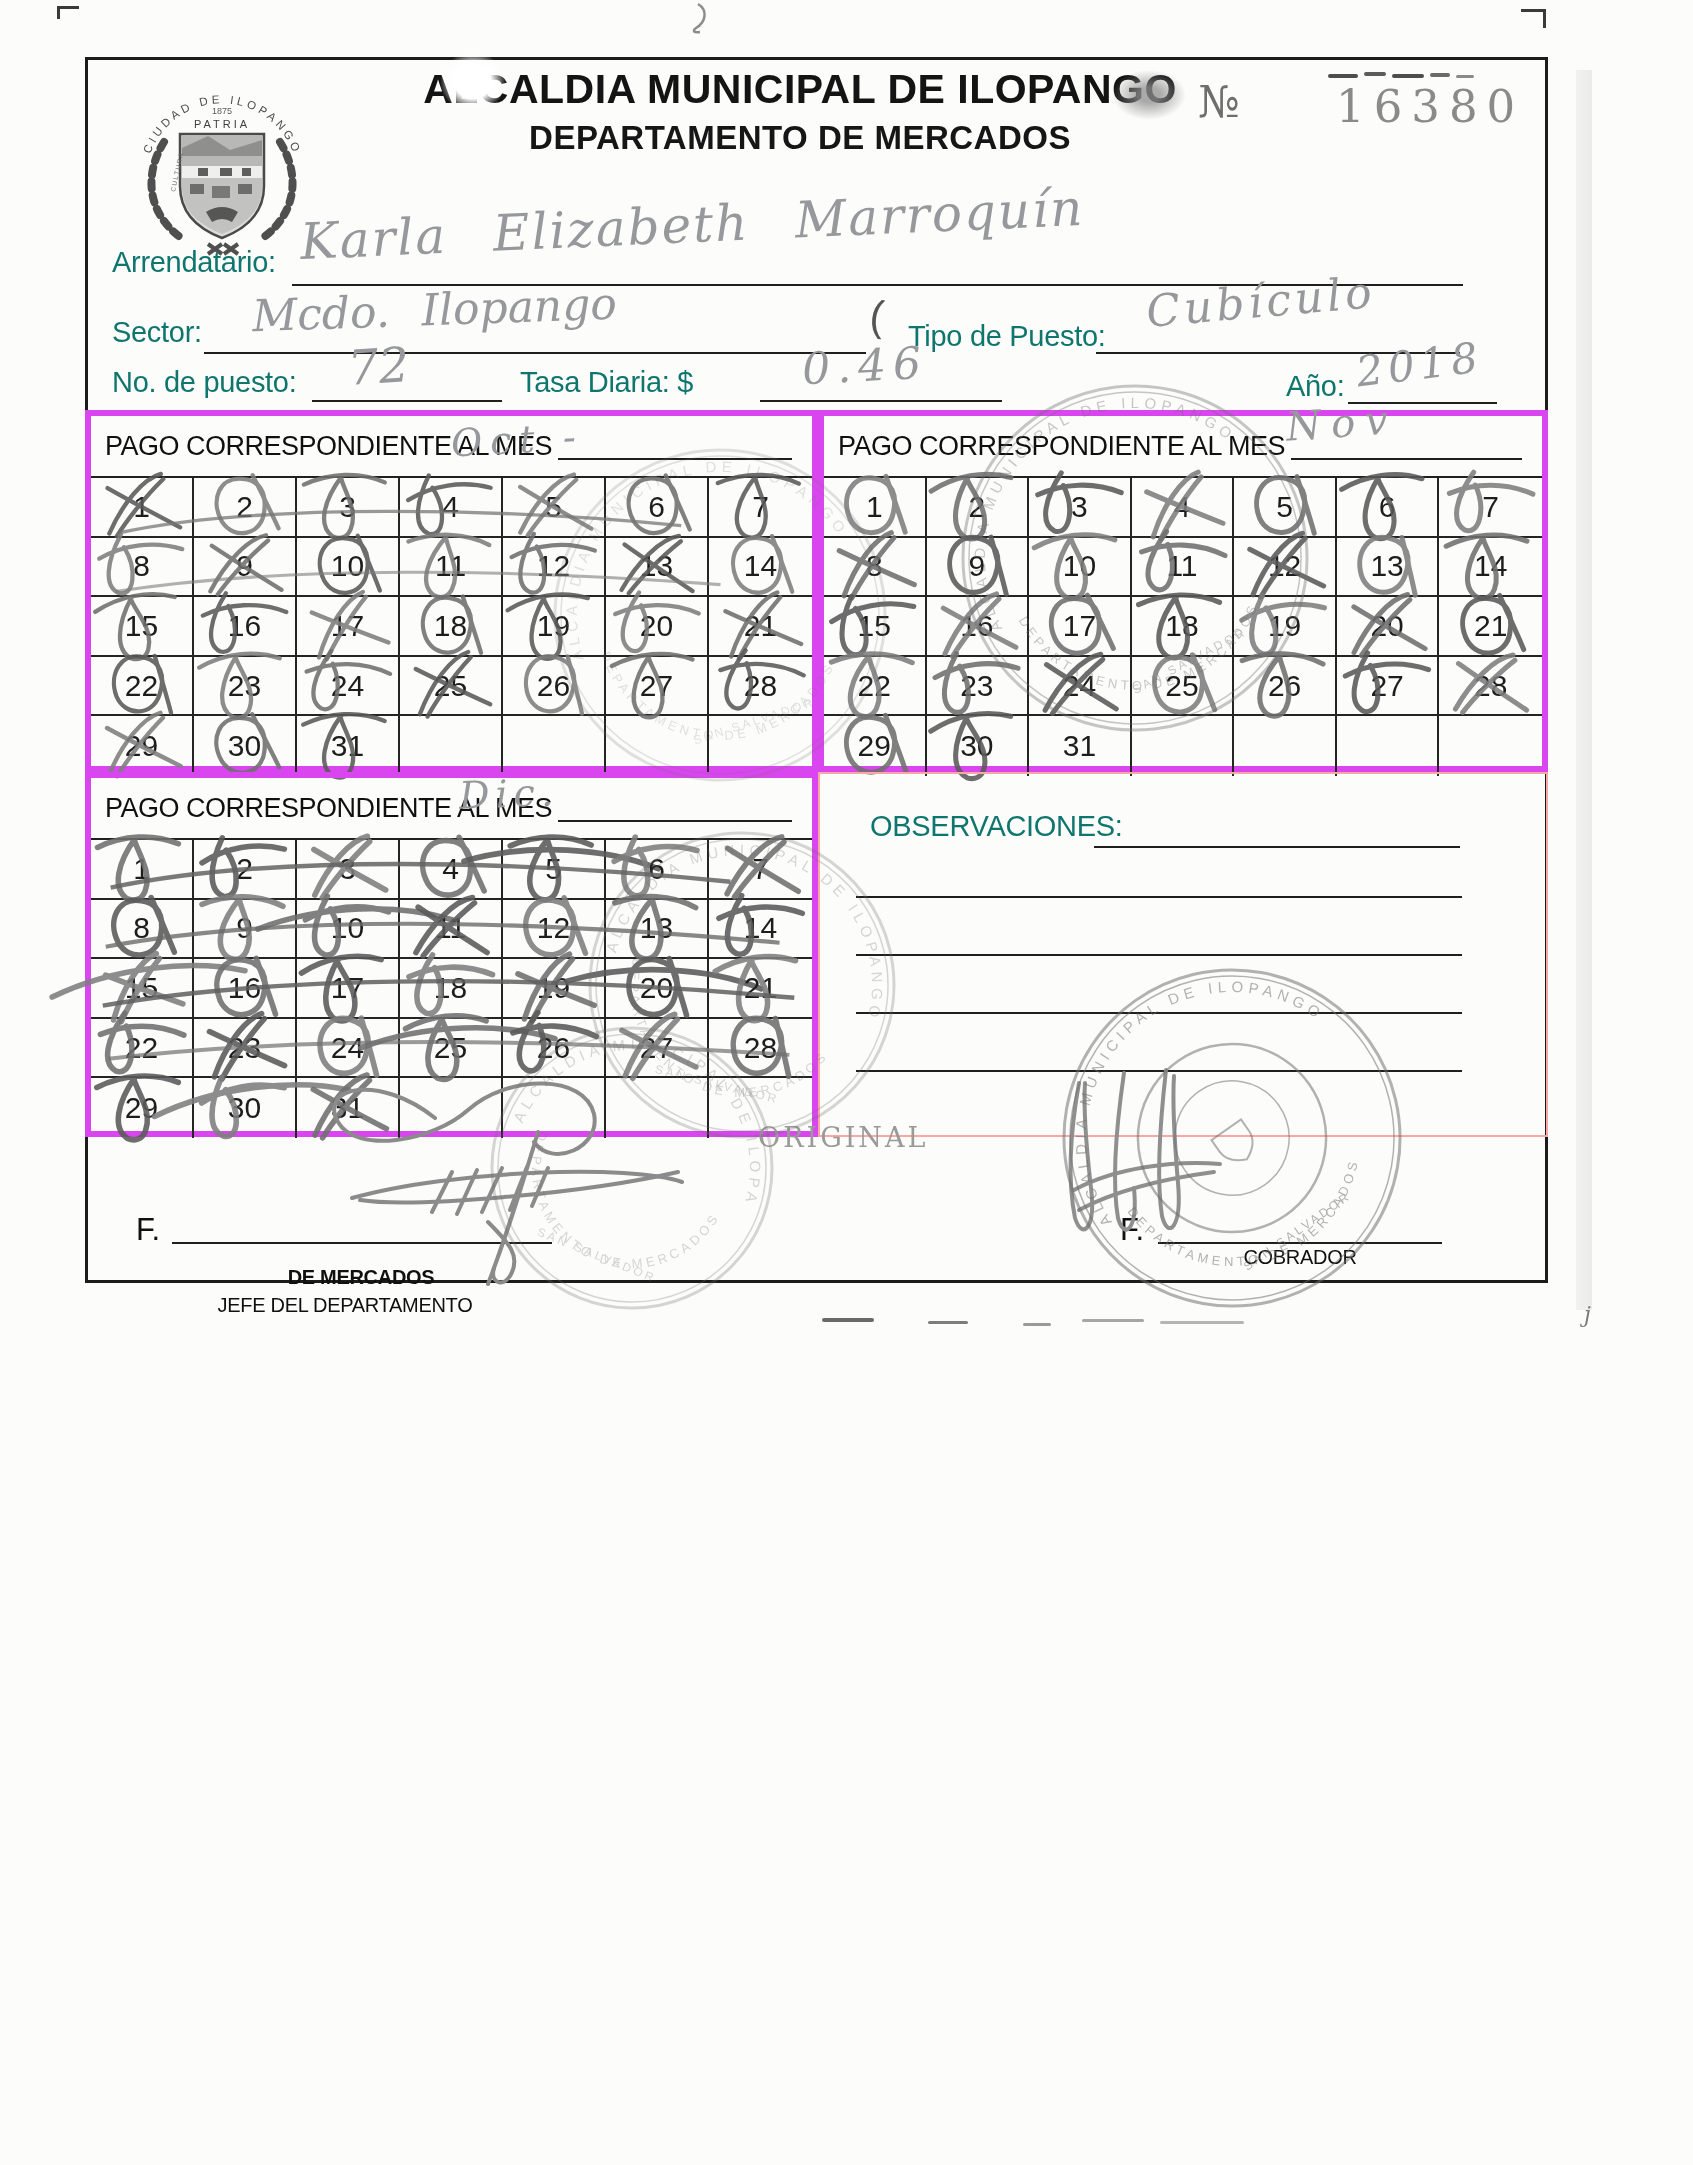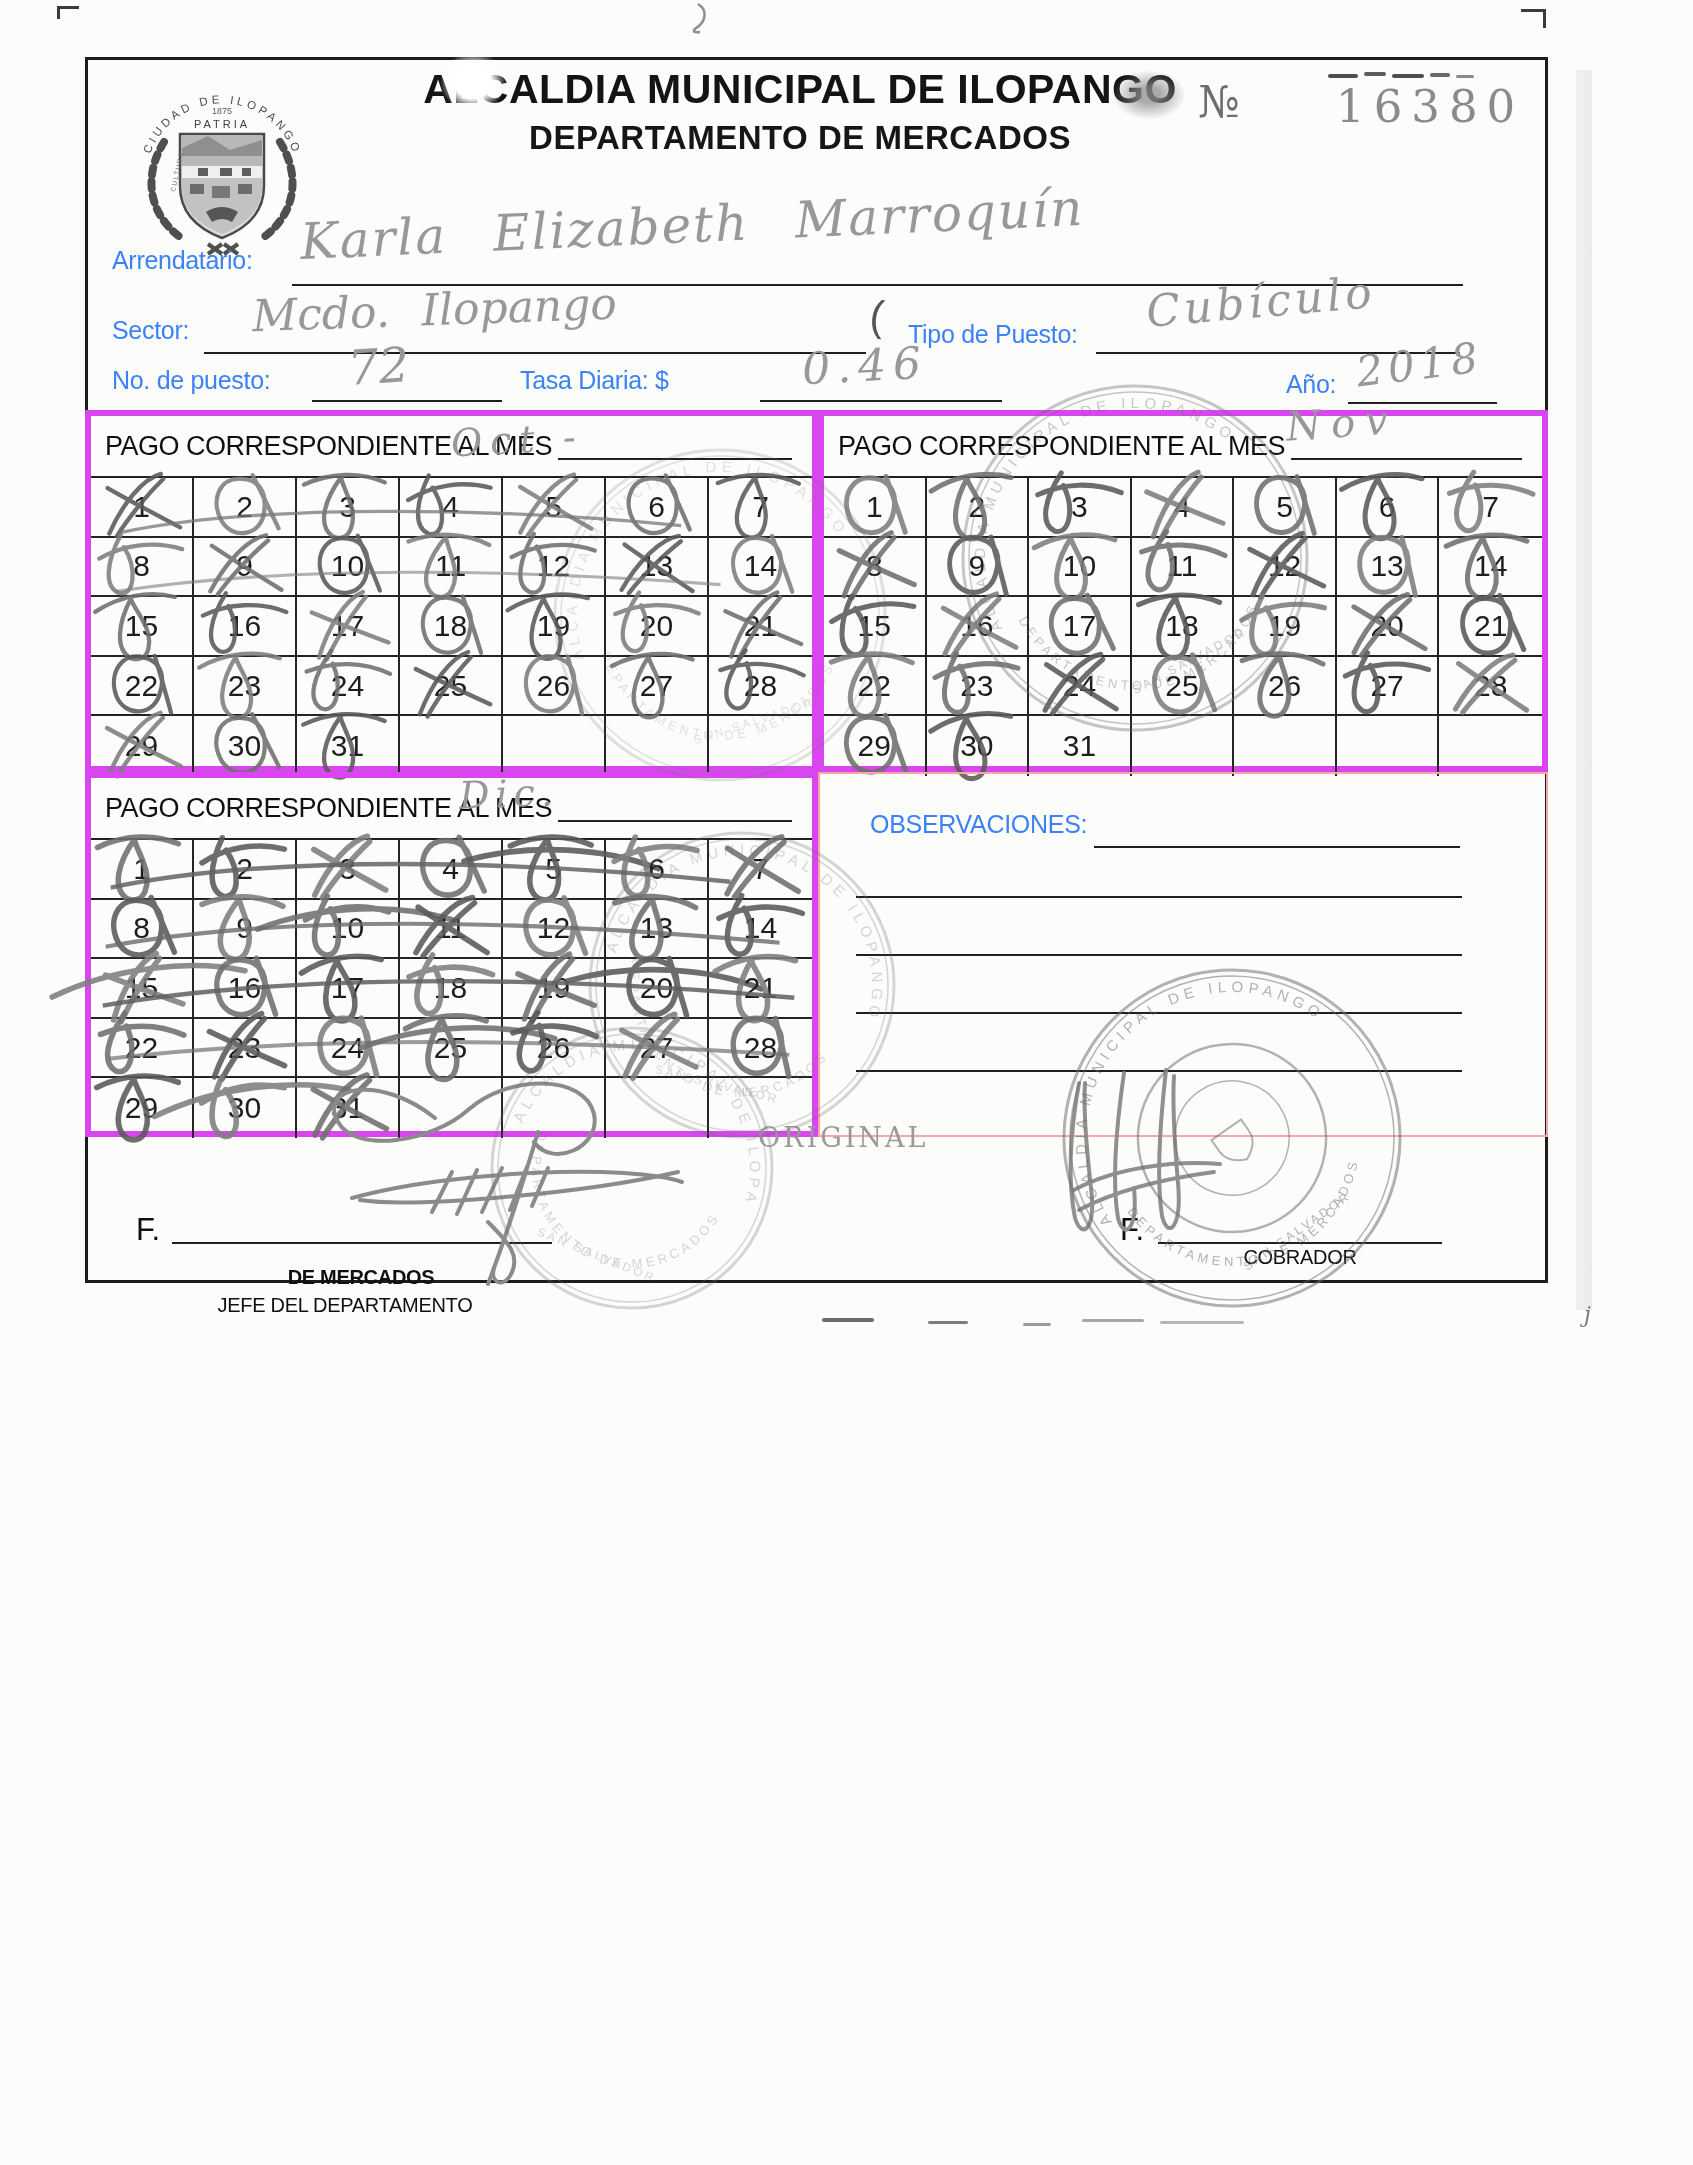--- a/index.html
+++ b/index.html
@@ -10,21 +10,21 @@
   .corner{position:absolute;background:#3a3a3a;}
   .edge-band{position:absolute;left:1576px;top:70px;width:16px;height:1240px;
              background:linear-gradient(90deg,#ececea,#e2e2e0);opacity:.65;}
   .blob-white{position:absolute;background:radial-gradient(closest-side,#ffffff 55%,rgba(255,255,255,0));border-radius:50%;}
   .blob-gray{position:absolute;background:radial-gradient(closest-side,#8f8f8f 30%,rgba(160,160,160,0));border-radius:50%;opacity:.75;}
   .dash{position:absolute;background:#6a6a6a;border-radius:2px;}
   
   #form-frame{position:absolute;left:85px;top:57px;width:1463px;height:1226px;
               border:3px solid #1c1c1c;box-sizing:border-box;background:transparent;}
   .uline{position:absolute;height:2px;background:#1f1f1f;}
-  .label{position:absolute;font-size:25px;color:#3b82f6;letter-spacing:-0.3px;white-space:nowrap;}
+  .label{position:absolute;font-size:29px;color:#0f766e;letter-spacing:-0.3px;white-space:nowrap;}
   
   #title-block{position:absolute;left:380px;top:66px;width:840px;text-align:center;}
   #title-line1{font-size:41px;font-weight:700;letter-spacing:.5px;color:#141414;white-space:nowrap;}
   #title-line2{font-size:33px;font-weight:700;letter-spacing:.5px;color:#161616;margin-top:6px;}
   #receipt-no-symbol{position:absolute;left:1198px;top:76px;font-family:"DejaVu Serif",serif;
                      font-size:44px;color:#6e6e6e;}
   #receipt-no{position:absolute;left:1336px;top:80px;font-family:"DejaVu Serif",serif;
               font-size:45px;color:#8a8a8a;letter-spacing:9px;text-align:right;}
   
   .hw{position:absolute;font-family:"DejaVu Serif",serif;font-style:italic;color:#96989b;white-space:nowrap;}

